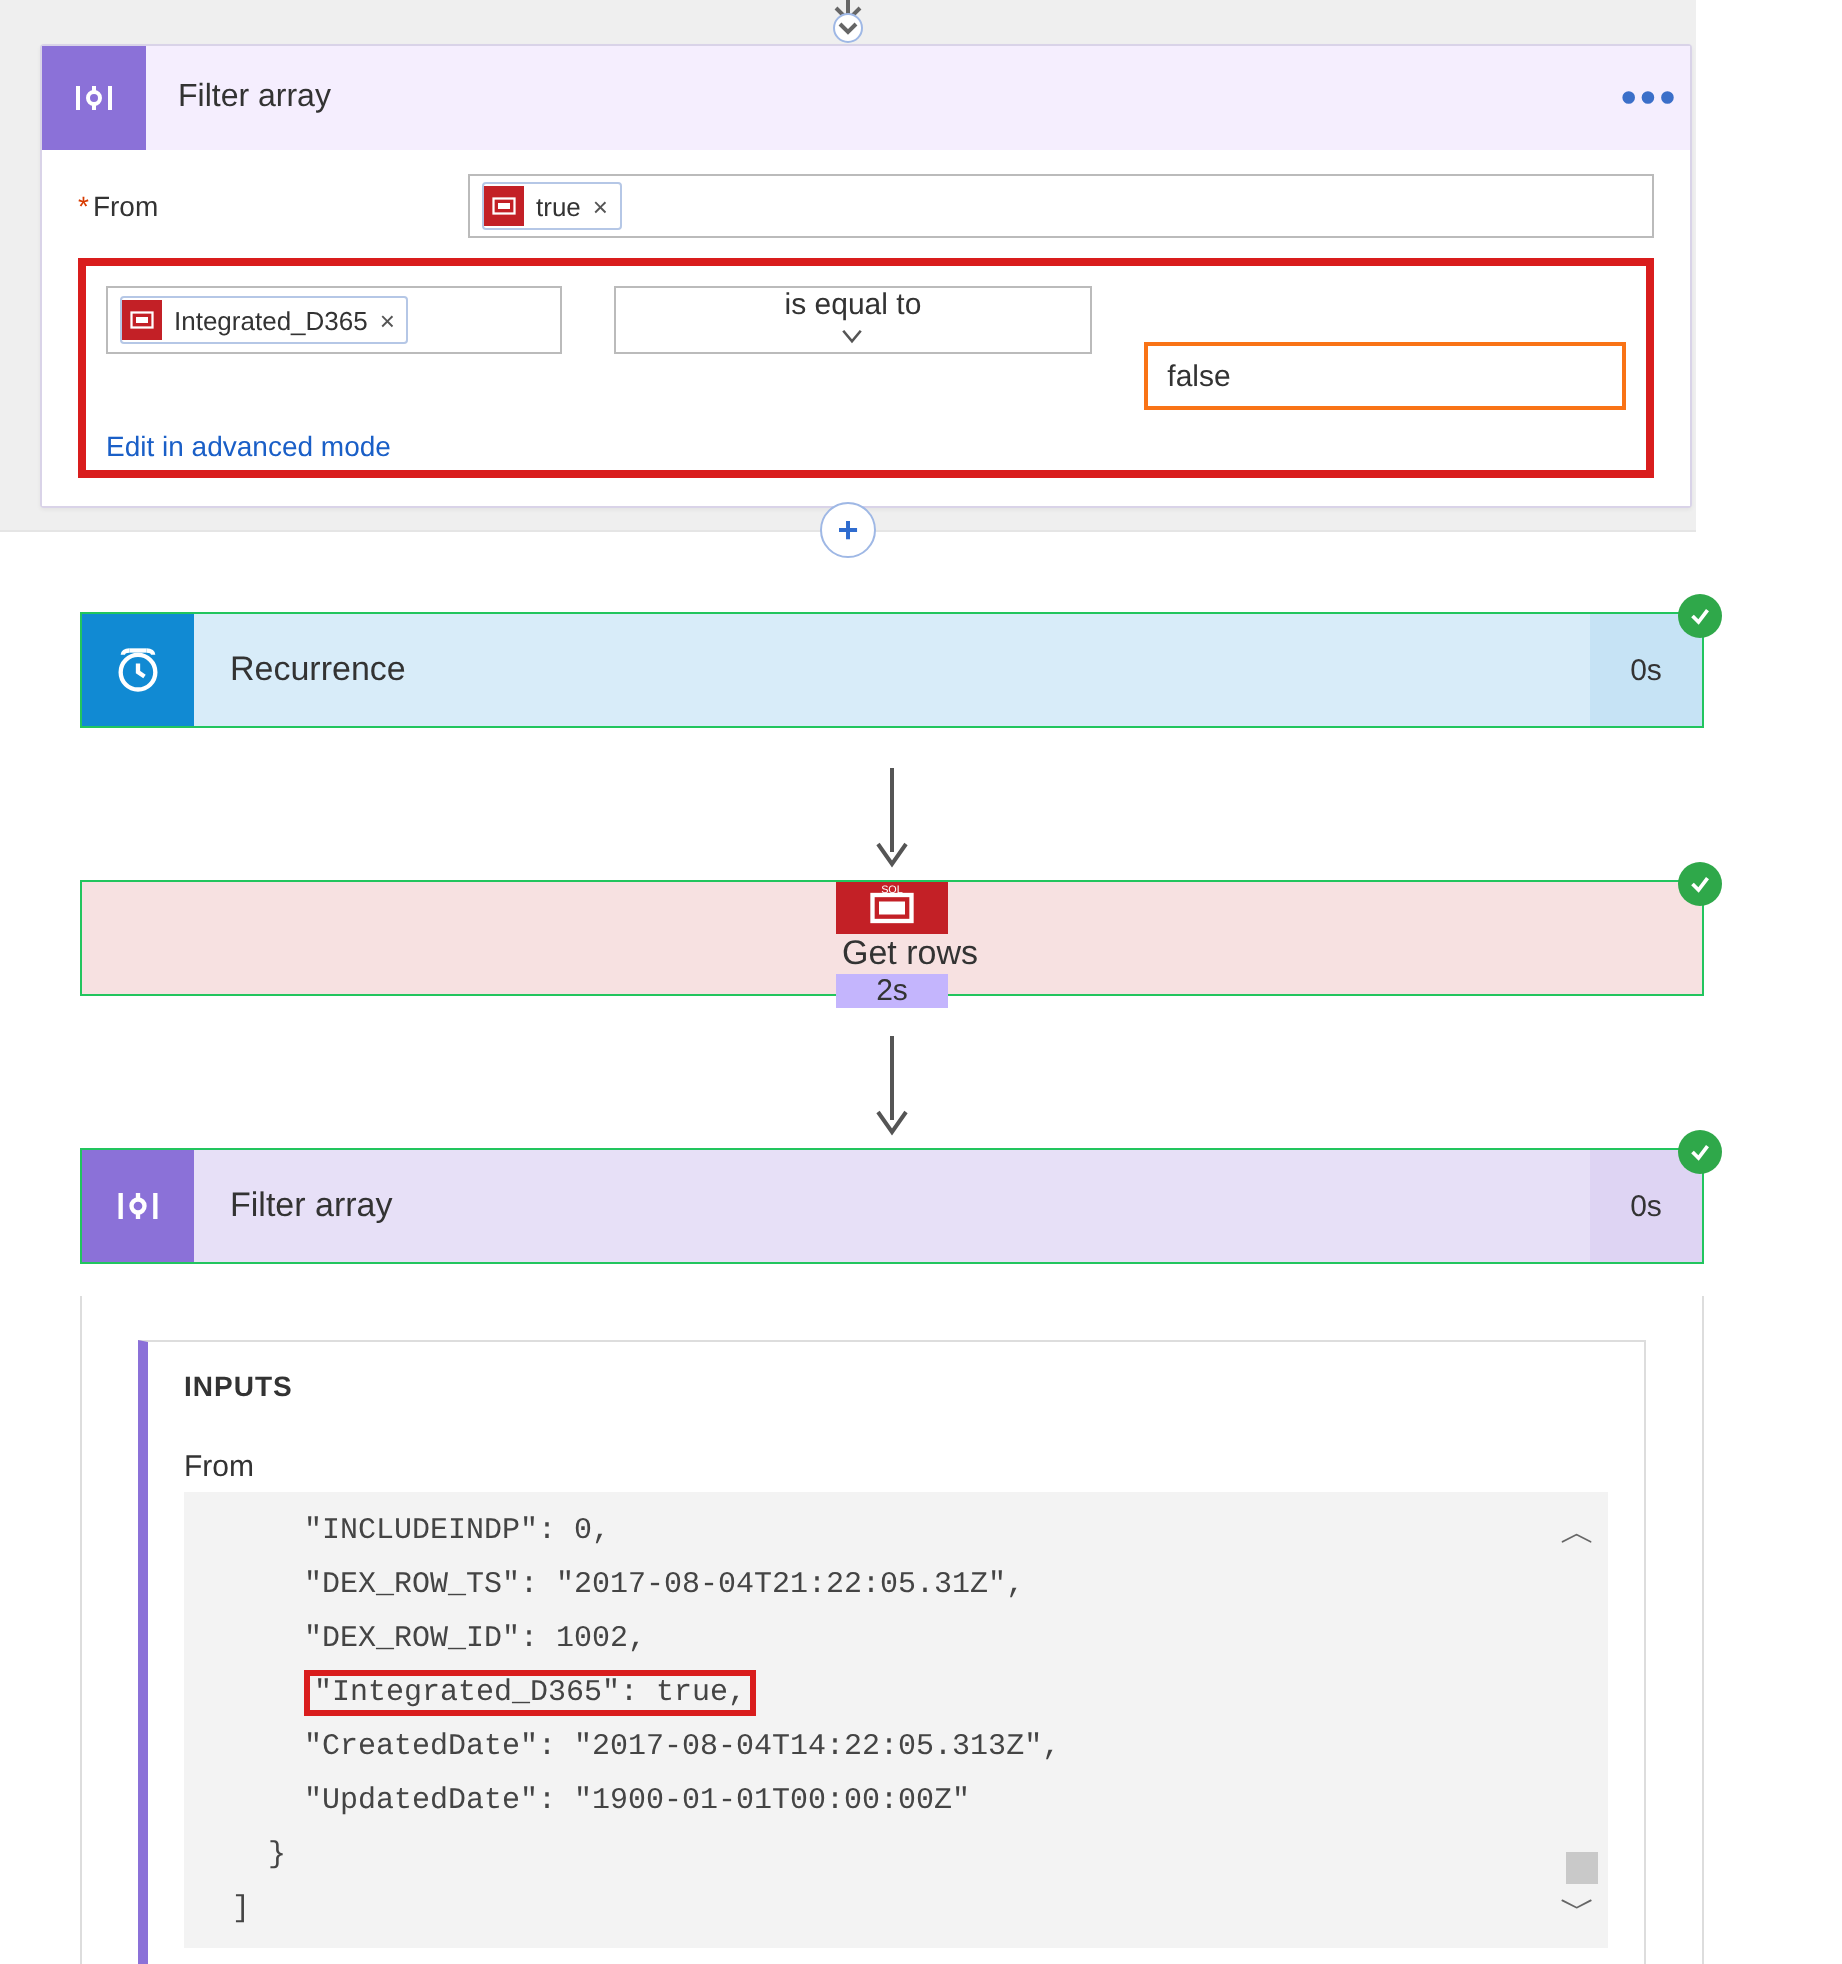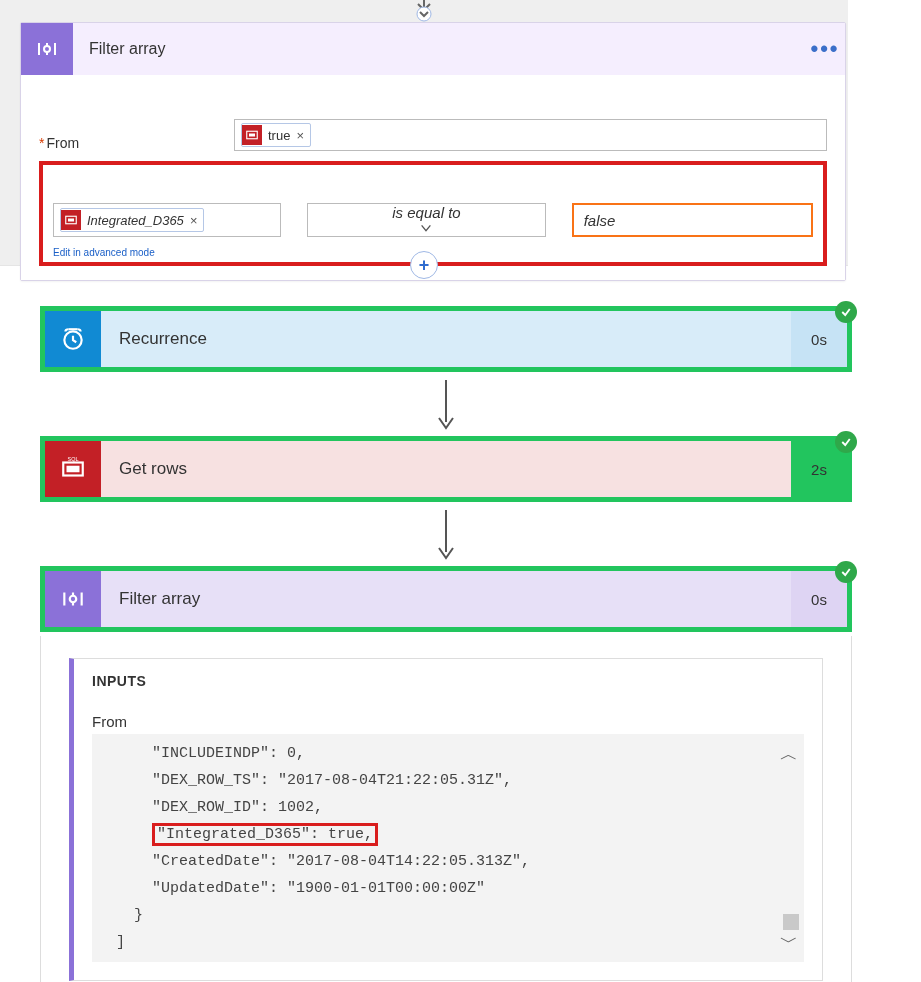--- a/index.html
+++ b/index.html
@@ -71,22 +71,21 @@
     letter-spacing: 2px;
     cursor: pointer;
   }
 
   .filter-card-body {
     padding: 12px 18px 14px 18px;
     background: #fff;
   }
   .from-row {
     display: flex;
-    align-items: flex-end;
-    margin-top: 32px;
+    align-items: center;
   }
   .from-label {
     width: 195px;
     color: #d83b01;
     font-size: 14px;
   }
   .from-label .star { color:#d83b01; margin-right:2px; }
   .from-label-text { color:#333; }
   .from-input-wrap {
     flex: 1;
@@ -123,23 +122,22 @@
     font-size:13px;
   }
 
   .condition-area {
     border: 4px solid #d91d1d;
     padding: 10px 10px 4px 10px;
     margin-top: 10px;
   }
   .cond-row {
     display: flex;
-    align-items: flex-end;
+    align-items: flex-start;
     gap: 26px;
-    font-style: italic;
   }
   .cond-left-box {
     width: 232px;
     border: 1px solid #bbb;
     height: 34px;
     display:flex;
     align-items:center;
     padding-left:6px;
   }
   .cond-op-box {
@@ -161,21 +159,21 @@
     height: 34px;
     display:flex;
     align-items:center;
     padding: 14px 10px;
     font-size:15px;
     margin-top:28px;
   }
   .adv-link {
     margin-top: 10px;
     color:#1a5fc7;
-    font-size:10px;
+    font-size:14px;
     cursor:pointer;
   }
 
   .add-plus {
     position:absolute;
     left:50%;
     bottom:-14px;
     transform:translateX(-50%);
     width:28px;
     height:28px;
@@ -191,22 +189,22 @@
     cursor:pointer;
   }
 
   
   .run-area {
     padding: 40px 40px 20px 40px;
   }
   .run-card {
     position:relative;
     width: 812px;
-    margin: 0 auto 4px auto;
-    border:5px solid #22c55e;
+    margin: 0 auto 16px auto;
+    border:1px solid #22c55e;
   }
   .run-head {
     height:56px;
     display:flex;
     align-items:center;
   }
   .run-head .ic-box {
     width:56px;
     height:56px;
     display:flex;
@@ -240,23 +238,23 @@
     justify-content:center;
   }
   .success-badge svg { width:12px;height:12px; }
 
   
   .card-recurrence .run-head { background:#d8ecf9; }
   .card-recurrence .ic-box { background:#118ad3; }
   .card-recurrence .run-dur { background:#c6e3f5; }
 
   
-  .card-getrows .run-head { background:#f7e1e1; }
+  .card-getrows .run-head { background:#f7e1e1;flex-direction:column; }
   .card-getrows .ic-box { background:#c32026; }
-  .card-getrows .run-dur { background:#22c55e; }
+  .card-getrows .run-dur { background:#c4b5fd; }
 
   
   .card-filter .run-head { background:#e7e0f7; }
   .card-filter .ic-box { background:#8b71d8; }
   .card-filter .run-dur { background:#ded4f3; }
 
   .connector-arrow {
     width:812px;
     margin:0 auto;
     display:flex;

